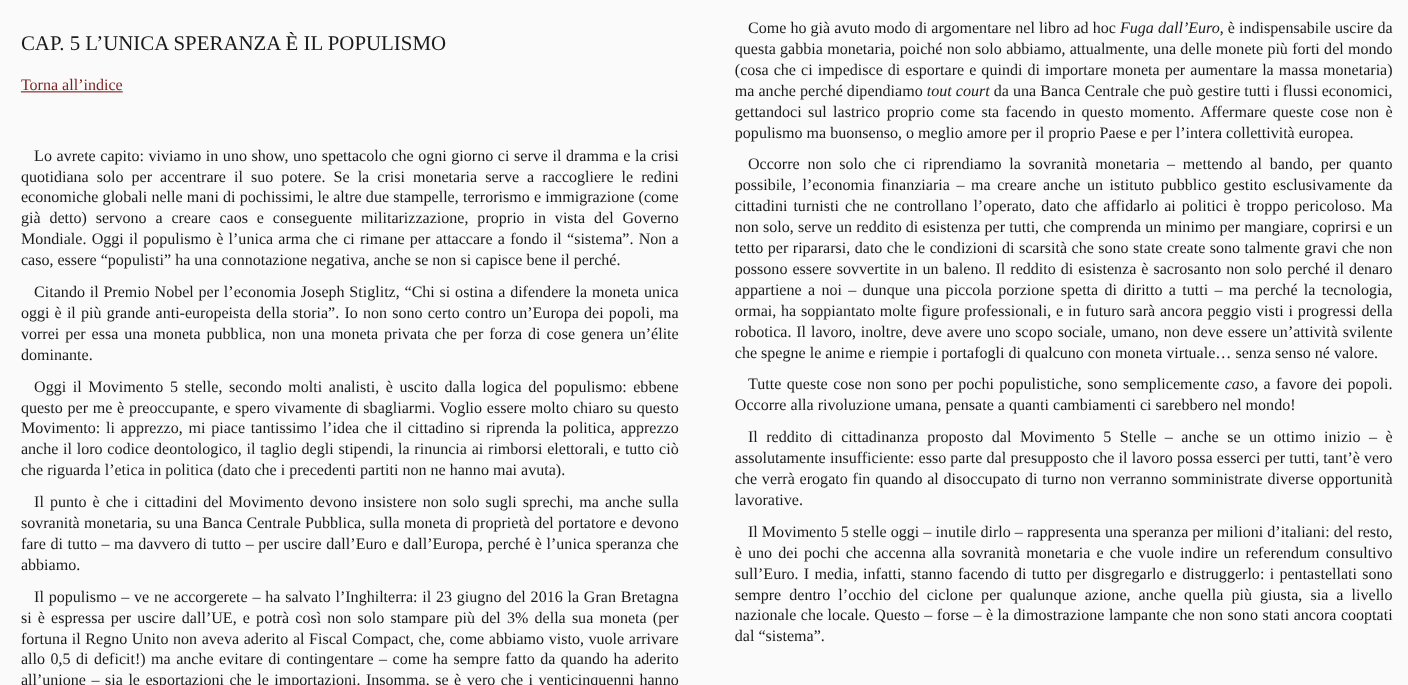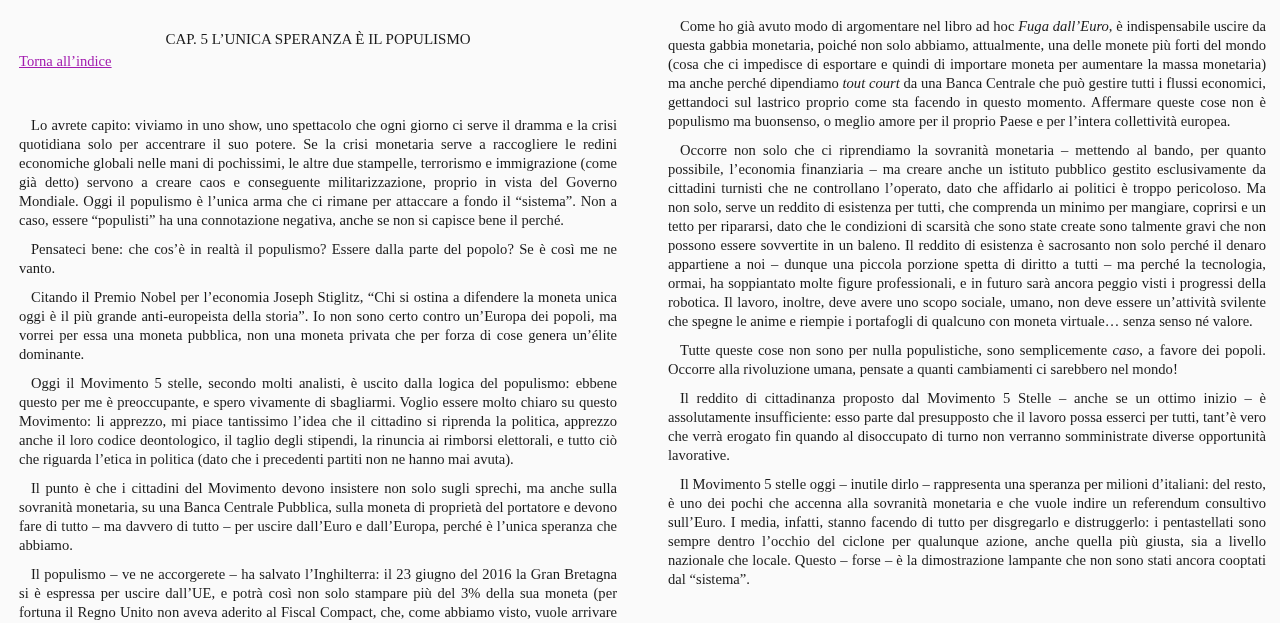--- a/index.html
+++ b/index.html
@@ -19,29 +19,28 @@
     }
     .col {
       position: absolute;
       top: 0;
       width: 598px;
     }
     .col-left { left: 19px; }
     .col-right { left: 668px; }
     .chapter-title {
       margin: 30px 0 0 0;
-      font-size: 15px;
+      font-size: 19px;
       line-height: 19px;
       font-weight: normal;
-      text-align: center;
     }
     .back-link {
       display: inline-block;
-      margin-top: 3px;
-      color: #a21caf;
+      margin-top: 20px;
+      color: #7f1d1d;
       text-decoration: underline;
       cursor: pointer;
     }
     .spacer-top { height: 45px; }
     p.para {
       margin: 0 0 10px 0;
       text-align: justify;
       text-indent: 12px;
     }
     .col-right .first { margin-top: 17px; }
@@ -52,40 +51,37 @@
 
 <div class="col col-left">
   <h1 class="chapter-title">CAP. 5 L’UNICA SPERANZA È IL POPULISMO</h1>
   <a class="back-link">Torna all’indice</a>
   <div class="spacer-top"></div>
 
   <p class="para">
     <span>Lo avrete capito: viviamo in uno show, uno spettacolo che ogni giorno ci serve il dramma e la crisi quotidiana solo per accentrare il suo potere. Se la crisi monetaria serve a raccogliere le redini economiche globali nelle mani di pochissimi, le altre due stampelle, terrorismo e immigrazione (come già detto) servono a creare caos e conseguente militarizzazione, proprio in vista del Governo Mondiale. Oggi il populismo è l’unica arma che ci rimane per attaccare a fondo il “sistema”. Non a caso, essere “populisti” ha una connotazione negativa, anche se non si capisce bene il perché.</span>
   </p>
   <p class="para">
-    <span>Pensateci bene: che cos’è in realtà il populismo? Essere dalla parte del popolo? Se è così me ne vanto.</span>
-  </p>
-  <p class="para">
     <span>Citando il Premio Nobel per l’economia Joseph Stiglitz, “Chi si ostina a difendere la moneta unica oggi è il più grande anti-europeista della storia”. Io non sono certo contro un’Europa dei popoli, ma vorrei per essa una moneta pubblica, non una moneta privata che per forza di cose genera un’élite dominante.</span>
   </p>
   <p class="para">
     <span>Oggi il Movimento 5 stelle, secondo molti analisti, è uscito dalla logica del populismo: ebbene questo per me è preoccupante, e spero vivamente di sbagliarmi. Voglio essere molto chiaro su questo Movimento: li apprezzo, mi piace tantissimo l’idea che il cittadino si riprenda la politica, apprezzo anche il loro codice deontologico, il taglio degli stipendi, la rinuncia ai rimborsi elettorali, e tutto ciò che riguarda l’etica in politica (dato che i precedenti partiti non ne hanno mai avuta).</span>
   </p>
   <p class="para">
     <span>Il punto è che i cittadini del Movimento devono insistere non solo sugli sprechi, ma anche sulla sovranità monetaria, su una Banca Centrale Pubblica, sulla moneta di proprietà del portatore e devono fare di tutto – ma davvero di tutto – per uscire dall’Euro e dall’Europa, perché è l’unica speranza che abbiamo.</span>
   </p>
   <p class="para"><span>Il populismo – ve ne accorgerete – ha salvato l’Inghilterra: il 23 giugno del 2016 la Gran Bretagna si è espressa per uscire dall’UE, e potrà così non solo stampare più del 3% della sua moneta (per fortuna il Regno Unito non aveva aderito al Fiscal Compact, che, come abbiamo visto, vuole arrivare allo 0,5 di deficit!) ma anche evitare di contingentare – come ha sempre fatto da quando ha aderito all’unione – sia le esportazioni che le importazioni. Insomma, se è vero che i venticinquenni hanno votato per il </span></p>
 </div>
 
 <div class="col col-right">
   <p class="para first"><span>Come ho già avuto modo di argomentare nel libro ad hoc </span><em>Fuga dall’Euro</em><span>, è indispensabile uscire da questa gabbia monetaria, poiché non solo abbiamo, attualmente, una delle monete più forti del mondo (cosa che ci impedisce di esportare e quindi di importare moneta per aumentare la massa monetaria) ma anche perché dipendiamo </span><em>tout court</em><span> da una Banca Centrale che può gestire tutti i flussi economici, gettandoci sul lastrico proprio come sta facendo in questo momento. Affermare queste cose non è populismo ma buonsenso, o meglio amore per il proprio Paese e per l’intera collettività europea.</span></p>
   <p class="para">
     <span>Occorre non solo che ci riprendiamo la sovranità monetaria – mettendo al bando, per quanto possibile, l’economia finanziaria – ma creare anche un istituto pubblico gestito esclusivamente da cittadini turnisti che ne controllano l’operato, dato che affidarlo ai politici è troppo pericoloso. Ma non solo, serve un reddito di esistenza per tutti, che comprenda un minimo per mangiare, coprirsi e un tetto per ripararsi, dato che le condizioni di scarsità che sono state create sono talmente gravi che non possono essere sovvertite in un baleno. Il reddito di esistenza è sacrosanto non solo perché il denaro appartiene a noi – dunque una piccola porzione spetta di diritto a tutti – ma perché la tecnologia, ormai, ha soppiantato molte figure professionali, e in futuro sarà ancora peggio visti i progressi della robotica. Il lavoro, inoltre, deve avere uno scopo sociale, umano, non deve essere un’attività svilente che spegne le anime e riempie i portafogli di qualcuno con moneta virtuale… senza senso né valore.</span>
   </p>
-  <p class="para"><span>Tutte queste cose non sono per nulla populistiche, sono semplicemente </span><em>caso</em><span>, a favore dei popoli. Occorre alla rivoluzione umana, pensate a quanti cambiamenti ci sarebbero nel mondo!</span></p>
+  <p class="para"><span>Tutte queste cose non sono per pochi populistiche, sono semplicemente </span><em>caso</em><span>, a favore dei popoli. Occorre alla rivoluzione umana, pensate a quanti cambiamenti ci sarebbero nel mondo!</span></p>
   <p class="para">
     <span>Il reddito di cittadinanza proposto dal Movimento 5 Stelle – anche se un ottimo inizio – è assolutamente insufficiente: esso parte dal presupposto che il lavoro possa esserci per tutti, tant’è vero che verrà erogato fin quando al disoccupato di turno non verranno somministrate diverse opportunità lavorative.</span>
   </p>
   <p class="para">
     <span>Il Movimento 5 stelle oggi – inutile dirlo – rappresenta una speranza per milioni d’italiani: del resto, è uno dei pochi che accenna alla sovranità monetaria e che vuole indire un referendum consultivo sull’Euro. I media, infatti, stanno facendo di tutto per disgregarlo e distruggerlo: i pentastellati sono sempre dentro l’occhio del ciclone per qualunque azione, anche quella più giusta, sia a livello nazionale che locale. Questo – forse – è la dimostrazione lampante che non sono stati ancora cooptati dal “sistema”.</span>
   </p>
 
 </div>
 
 </body></html>

